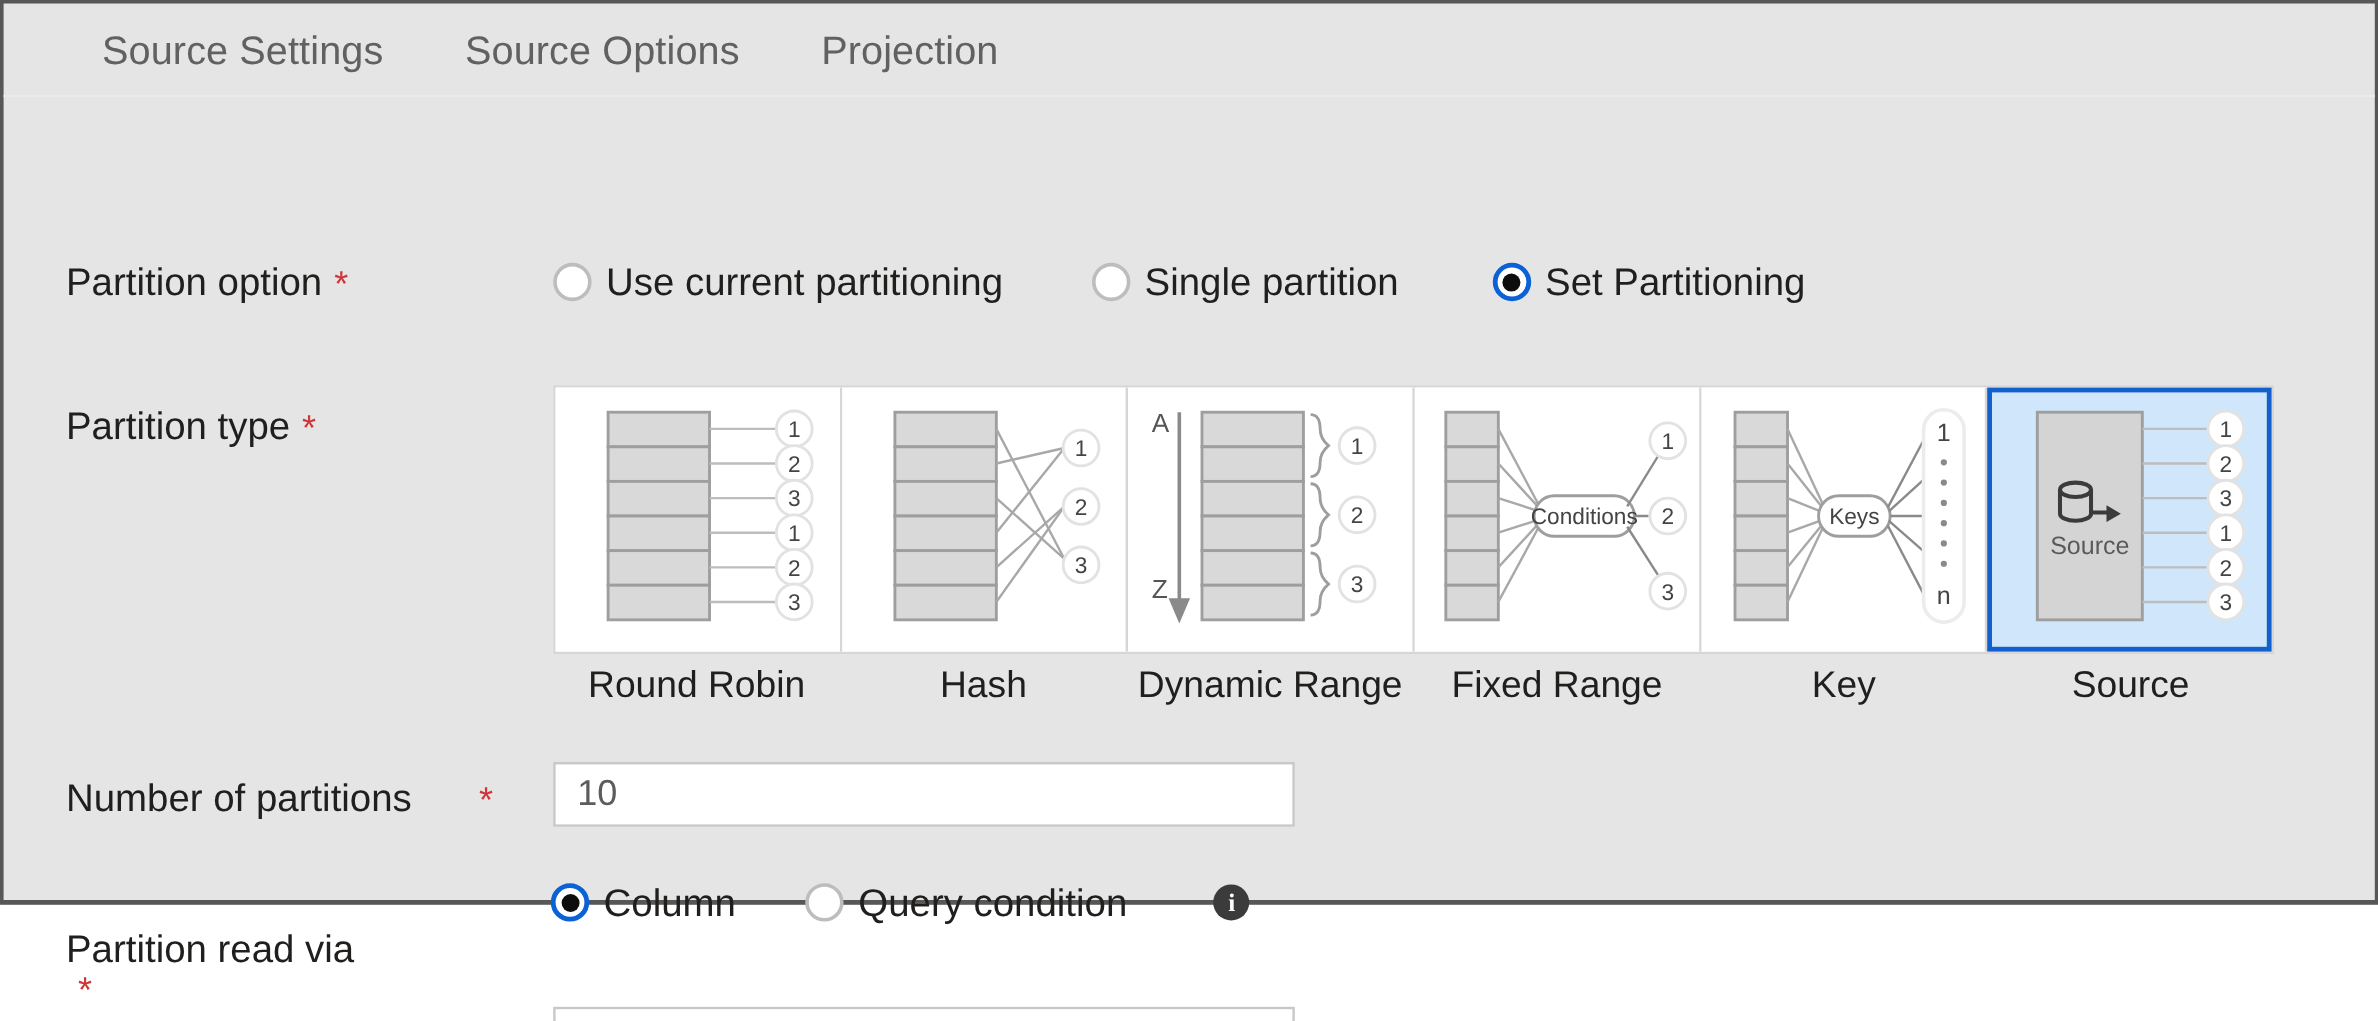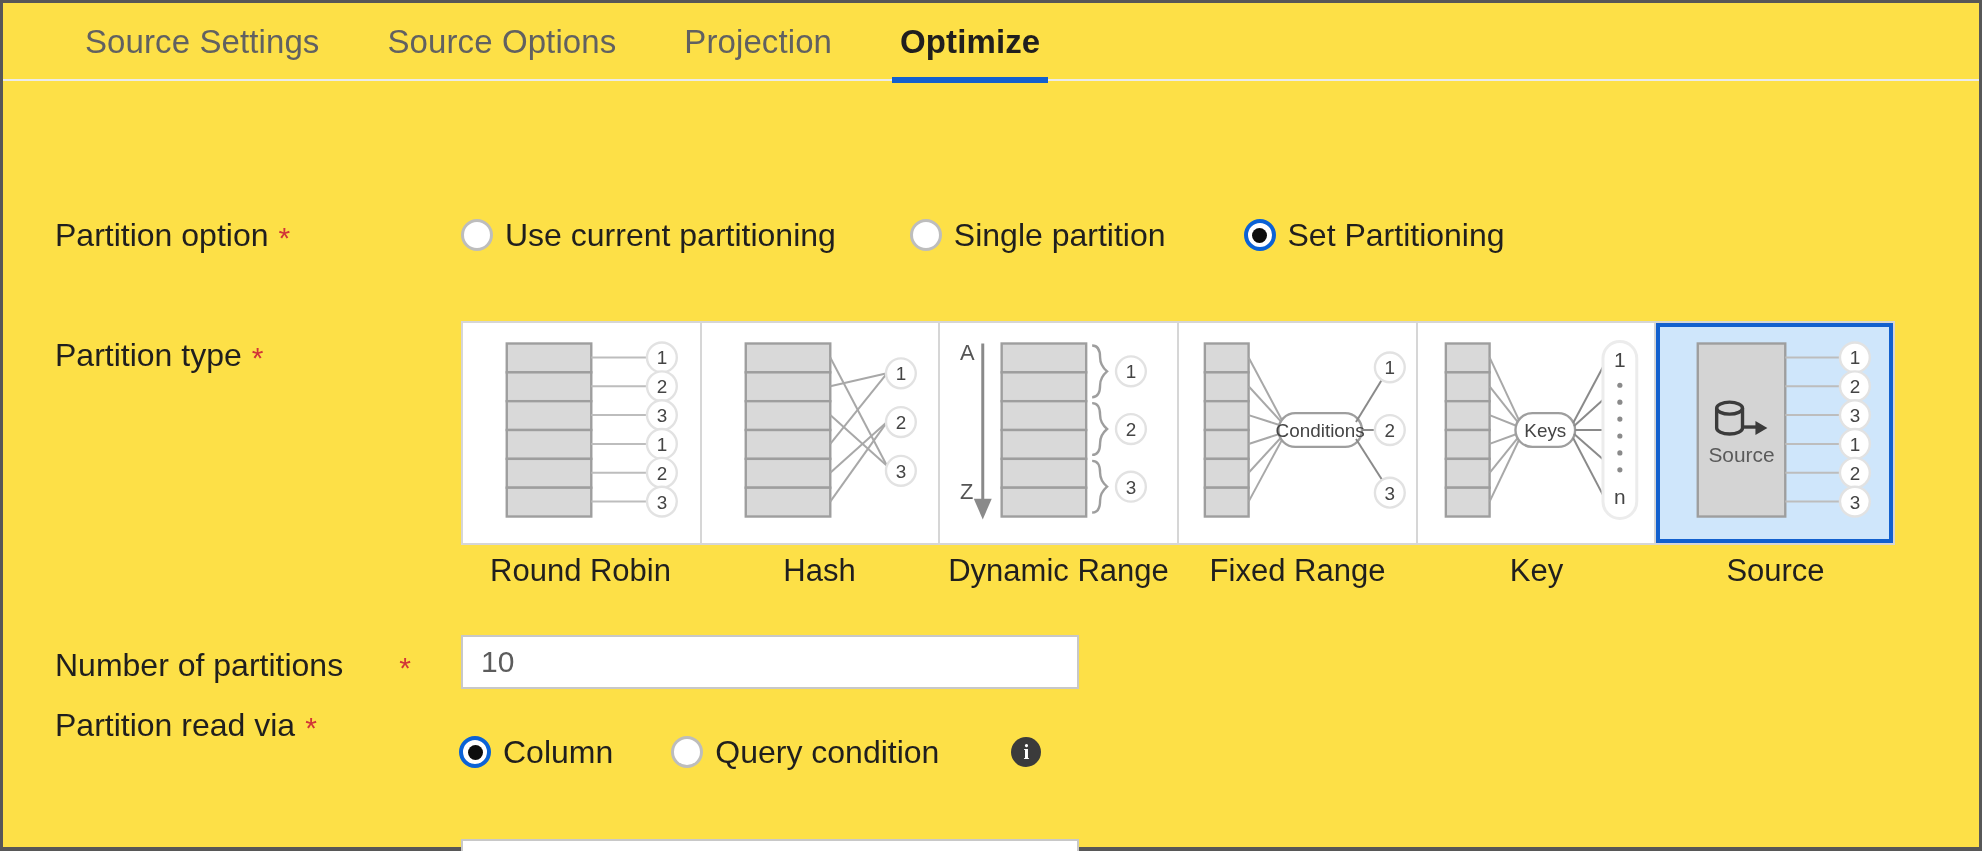--- a/index.html
+++ b/index.html
@@ -5,22 +5,22 @@
   * { box-sizing: border-box; }
   html, body { margin:0; padding:0; }
   body {
     width:1982px; height:851px;
     font-family:"Liberation Sans", sans-serif;
     background:#ffffff;
     overflow:hidden;
   }
   .window {
     position:relative;
-    width:1982px; height:851px;
-    background:#fde047;
+    width:1982px; height:754px;
+    background:#e5e5e5;
     border:3px solid #575757;
     border-bottom-width:4px;
   }
 
   
   .tabbar {
     position:relative;
     height:78px;
     border-bottom:2px solid #ebebeb;
     display:flex;
@@ -151,23 +151,20 @@
 
   <div class="tabbar">
     <div class="tab">
         <span>Source Settings</span>
       </div>
     <div class="tab">
         <span>Source Options</span>
       </div>
     <div class="tab">
         <span>Projection</span>
-      </div>
-    <div class="tab active">
-        <span>Optimize</span>
       </div>
   </div>
 
   <div class="form">
 
     <div class="row" style="left:52px; top:138px;">
       <span class="label">Partition option</span>
         <span class="req">*</span>
     </div>
 
@@ -424,21 +421,21 @@
     <div class="row" style="left:52px; top:568px;gap:46px;">
       <span class="label">Number of partitions</span>
         <span class="req">*</span>
     </div>
     <div class="row" style="left:458px; top:554px;">
       <div class="textbox" title="Enter number of partitions">
         <span>10</span>
       </div>
     </div>
 
-    <div class="row" style="left:52px; top:628px;">
+    <div class="row" style="left:52px; top:694px;flex-direction:column;">
       <span class="label">Partition read via</span>
         <span class="req">*</span>
     </div>
     <div class="row" style="left:456px; top:655px; align-items:center;">
       <div class="radio-group">
         <div class="radio-opt" style="margin-right:58px;justify-content:center;">
           <span class="radio on"></span>
           <span class="radio-label">Column</span>
         </div>
         <div class="radio-opt" style="margin-right:72px;">

